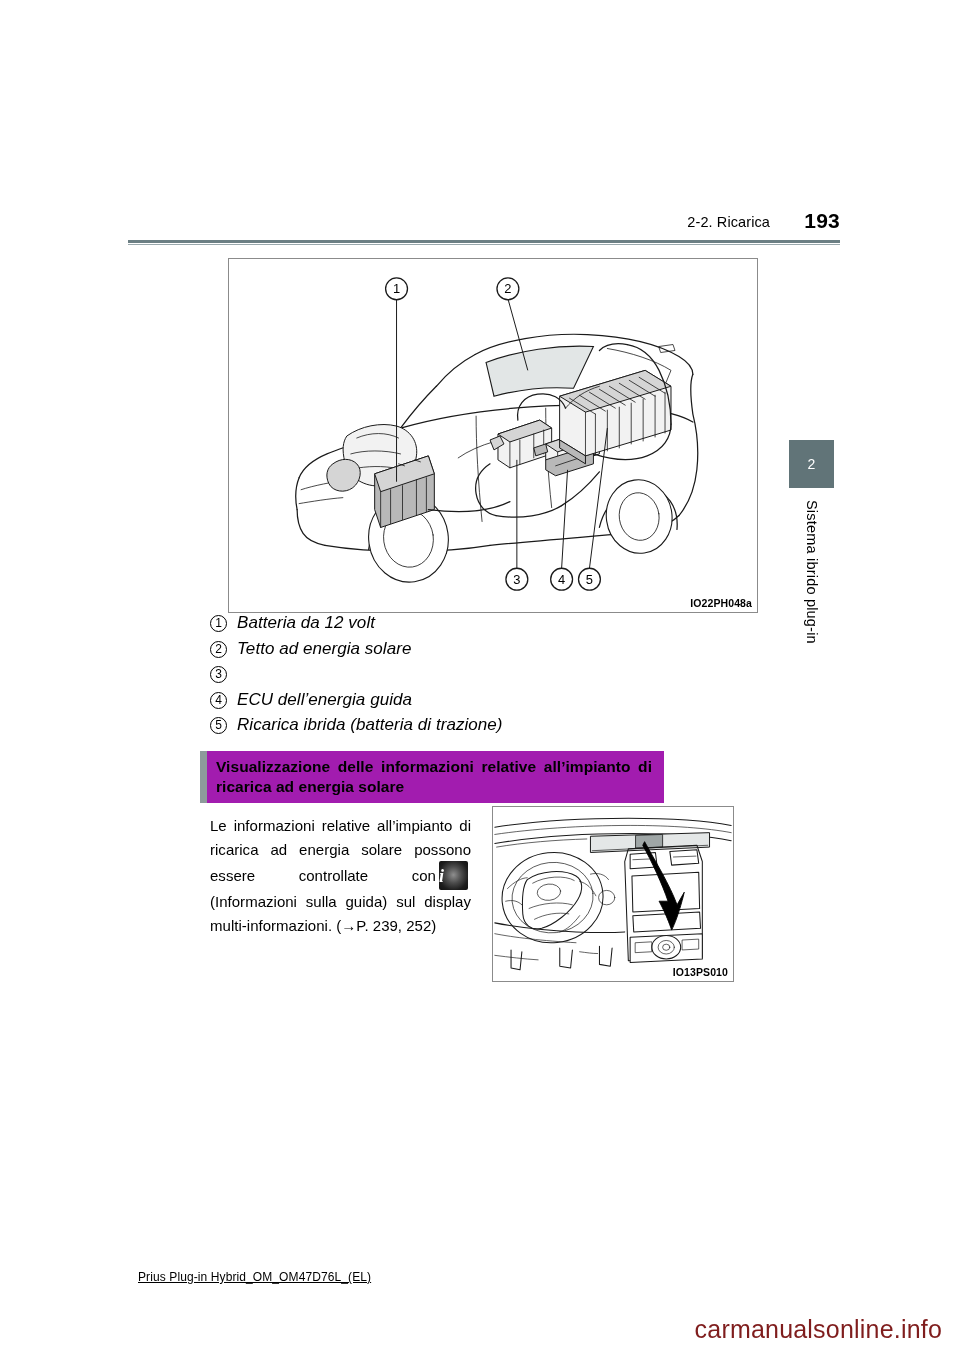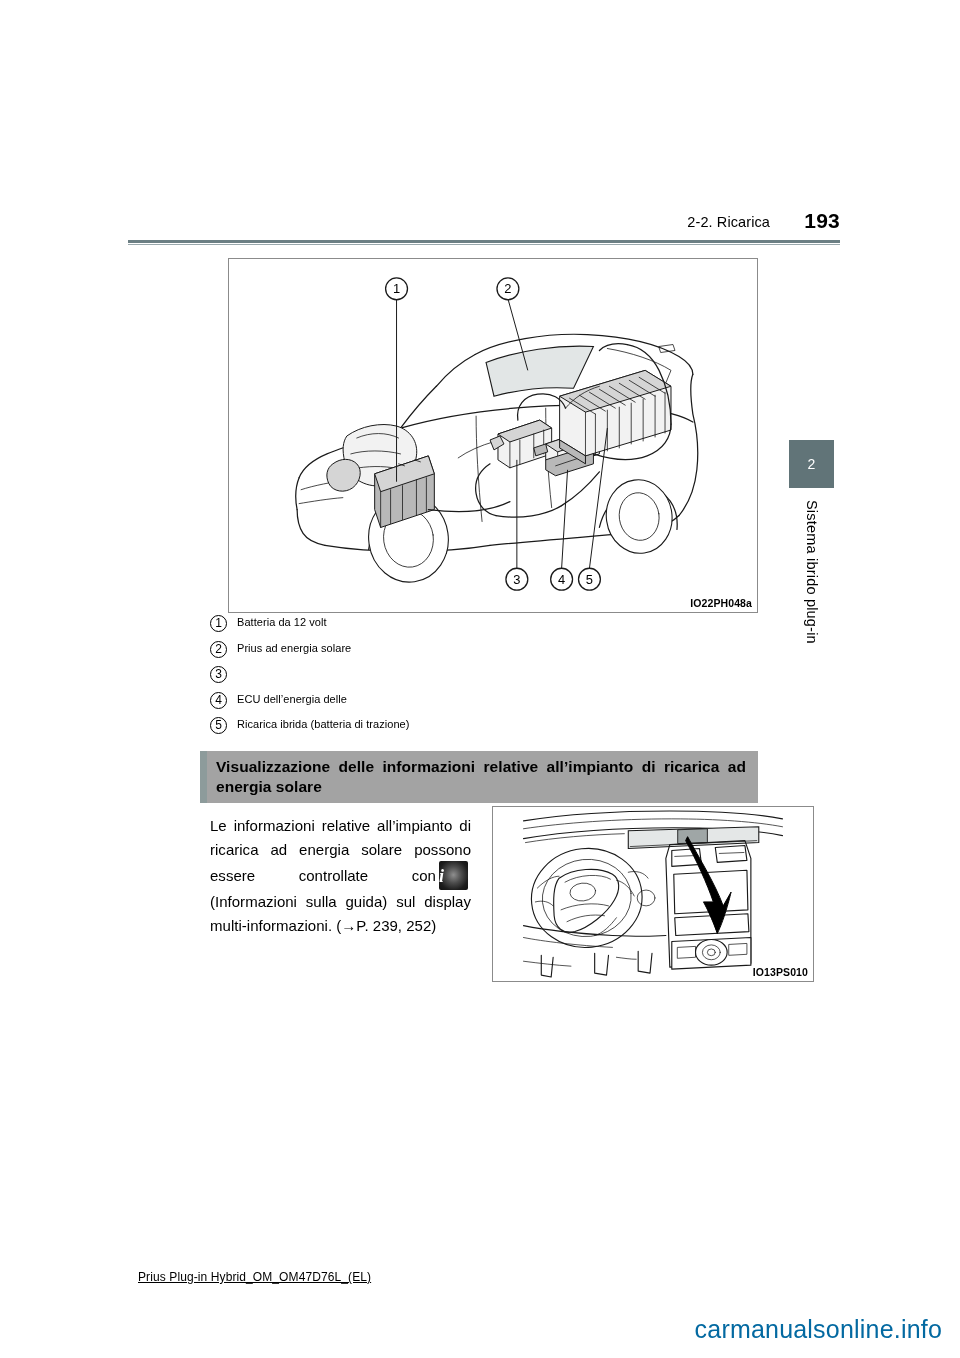--- a/index.html
+++ b/index.html
@@ -136,35 +136,36 @@
     width: 17px;
     height: 17px;
     line-height: 15.5px;
     border: 1.1px solid #000;
     border-radius: 50%;
     font-size: 12px;
     text-align: center;
     box-sizing: border-box;
   }
   .legend-text {
-    font-size: 11px;
+    font-size: 17px;
     line-height: 19px;
     padding-left: 6px;
     letter-spacing: 0.05px;
     white-space: nowrap;
+    font-style: italic;
   }
 
   
   #section-heading {
     position: absolute;
     left: 200px;
     top: 751px;
-    width: 558px;
+    width: 464px;
     min-height: 46px;
-    background: #a3a3a3;
+    background: #a21caf;
     box-sizing: border-box;
     padding: 6px 12px 6px 16px;
   }
   #section-heading::before {
     content: "";
     position: absolute;
     left: 0;
     top: 0;
     width: 7px;
     height: 100%;
@@ -216,21 +217,21 @@
     font-weight: bold;
     font-size: 18px;
     line-height: 1;
   }
 
   
   #figure-dash {
     position: absolute;
     left: 492px;
     top: 806px;
-    width: 322px;
+    width: 242px;
     height: 176px;
     border: 1px solid #8b8b8b;
     background: #ffffff;
     box-sizing: border-box;
   }
   #figure-dash-code {
     position: absolute;
     right: 5px;
     bottom: 3px;
     font-size: 10.5px;
@@ -245,21 +246,21 @@
     top: 1270px;
     font-size: 12px;
     letter-spacing: 0.1px;
     text-decoration: underline;
   }
   #watermark {
     position: absolute;
     right: 18px;
     bottom: 14px;
     font-size: 25px;
-    color: #0369a1;
+    color: #7f1d1d;
     letter-spacing: 0.2px;
     text-align: right;
   }
 </style>
 </head>
 <body>
 
 <div id="page-header">
   <div id="header-section">2-2. Ricarica</div>
   <div id="header-pageno">193</div>
@@ -434,28 +435,28 @@
   <div id="figure-main-code">IO22PH048a</div>
 </div>
 
 <div id="legend-list">
   <div class="legend-row">
     <div class="legend-num"><span class="circ">1</span></div>
     <div class="legend-text">Batteria da 12 volt</div>
   </div>
   <div class="legend-row">
     <div class="legend-num"><span class="circ">2</span></div>
-    <div class="legend-text">Prius ad energia solare</div>
+    <div class="legend-text">Tetto ad energia solare</div>
   </div>
   <div class="legend-row">
     <div class="legend-num"><span class="circ">3</span></div>
   </div>
   <div class="legend-row">
     <div class="legend-num"><span class="circ">4</span></div>
-    <div class="legend-text">ECU dell’energia delle</div>
+    <div class="legend-text">ECU dell’energia guida</div>
   </div>
   <div class="legend-row">
     <div class="legend-num"><span class="circ">5</span></div>
     <div class="legend-text">Ricarica ibrida (batteria di trazione)</div>
   </div>
 </div>
 
 <div id="section-heading">
   <div id="section-heading-text">Visualizzazione delle informazioni relative all’impianto di ricarica ad energia solare</div>
 </div>

